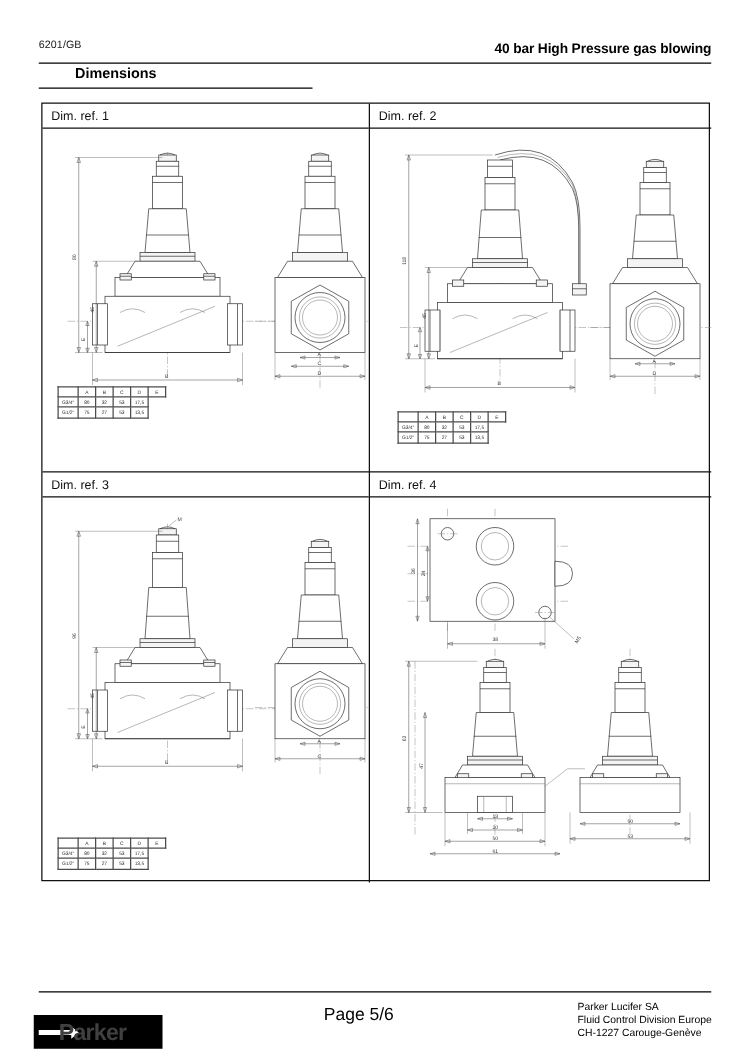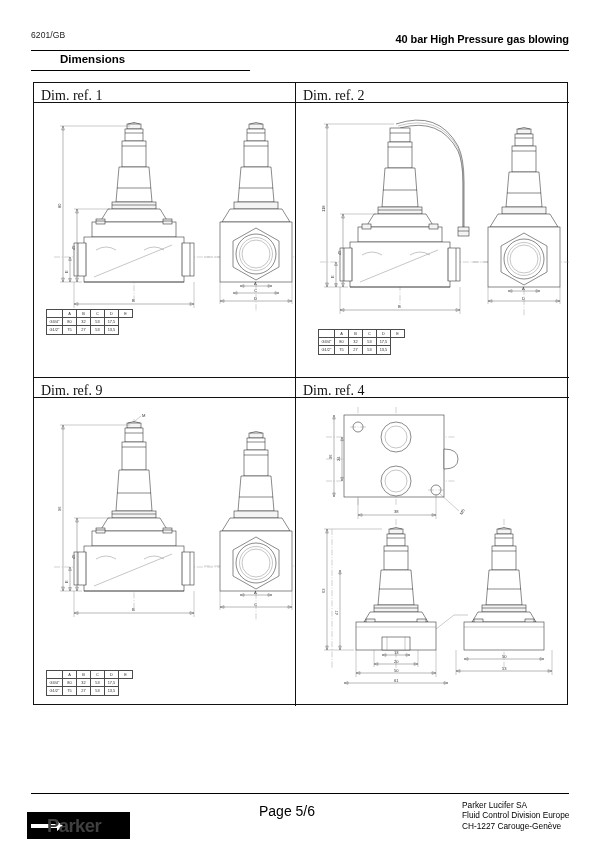--- a/index.html
+++ b/index.html
@@ -19,21 +19,21 @@
 
   
   .grid{position:absolute;left:33px;top:82px;width:535px;height:623px;border:1px solid #111;box-sizing:border-box;}
   .vdiv{position:absolute;left:261px;top:0;width:1px;height:623px;background:#111;}
   .hdiv{position:absolute;left:0;top:294px;width:535px;height:1px;background:#111;}
   .panel{position:absolute;box-sizing:border-box;}
   .p1{left:0;top:0;width:261px;height:294px;}
   .p2{left:262px;top:0;width:273px;height:294px;}
   .p3{left:0;top:295px;width:261px;height:328px;}
   .p4{left:262px;top:295px;width:273px;height:328px;}
-  .panel-title{position:absolute;left:7px;top:5px;font-size:14px;color:#111;font-family:Liberation Serif, serif;}
+  .panel-title{position:absolute;left:7px;top:5px;font-size:10px;color:#111;}
   .panel-rule{position:absolute;left:0;top:19px;height:1px;background:#111;}
   .p1 .panel-rule,.p3 .panel-rule{width:261px;}
   .p2 .panel-rule,.p4 .panel-rule{width:273px;}
 
   
   .dwg{position:absolute;left:0;top:19px;}
   svg{display:block;}
   .ln{stroke:#2b2b2b;stroke-width:.55;fill:none;}
   .lnl{stroke:#6f6f6f;stroke-width:.4;fill:none;}
   .ctr{stroke:#8a8a8a;stroke-width:.4;fill:none;stroke-dasharray:6 1.6 1 1.6;}
@@ -343,21 +343,21 @@
           <td>75</td>
           <td>27</td>
           <td>53</td>
           <td>13,5</td>
         </tr>
       </tbody>
         </table>
     </div>
 
     <div class="panel p3">
-      <div class="panel-title">Dim. ref. 9</div>
+      <div class="panel-title">Dim. ref. 3</div>
       <div class="panel-rule"></div>
       <div class="dwg">
       <svg width="261" height="308" viewBox="0 0 261 308">
         <g>
           <line class="ctr" x1="20" y1="170" x2="190" y2="170"></line>
           <line class="ctr" x1="100" y1="22" x2="100" y2="215"></line>
 
           <text class="dt" x="108" y="20">M</text>
           <line class="dimext" x1="101" y1="24" x2="107" y2="19"></line>
 

